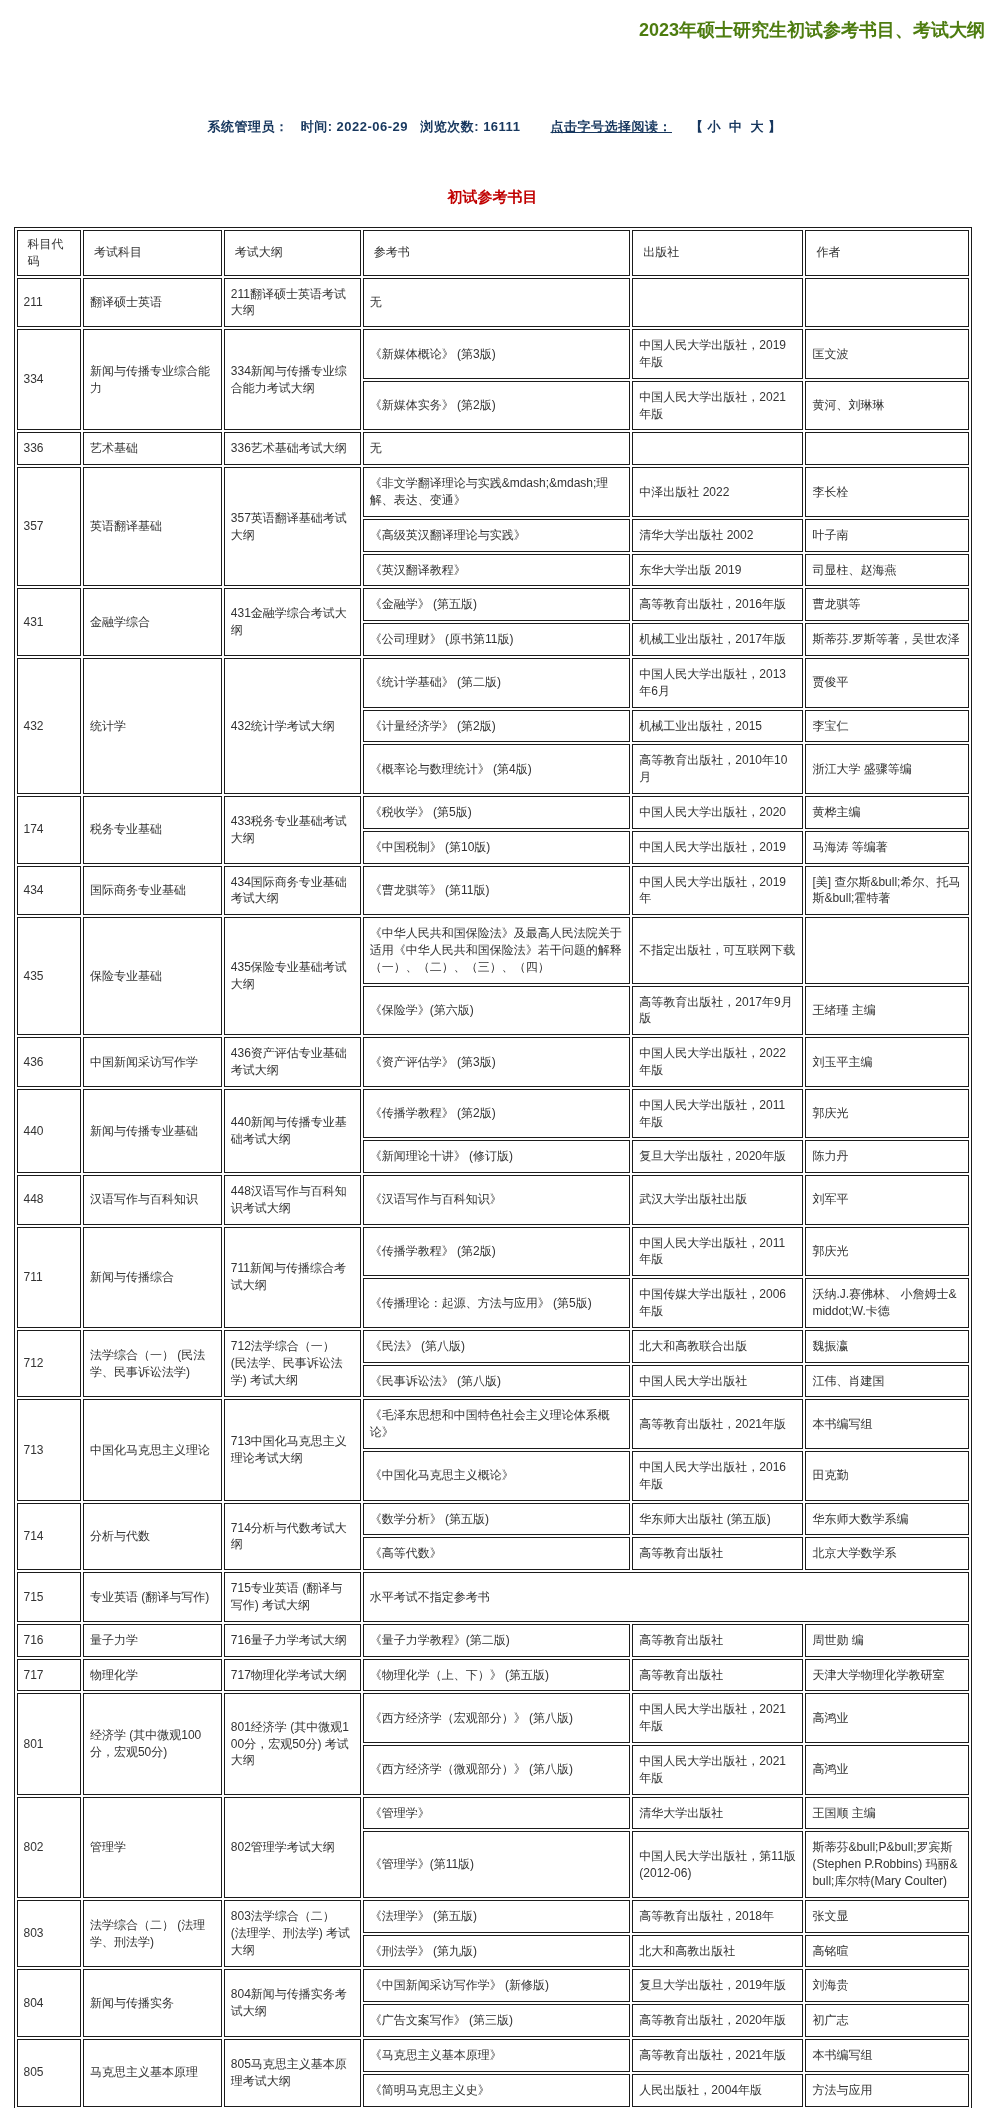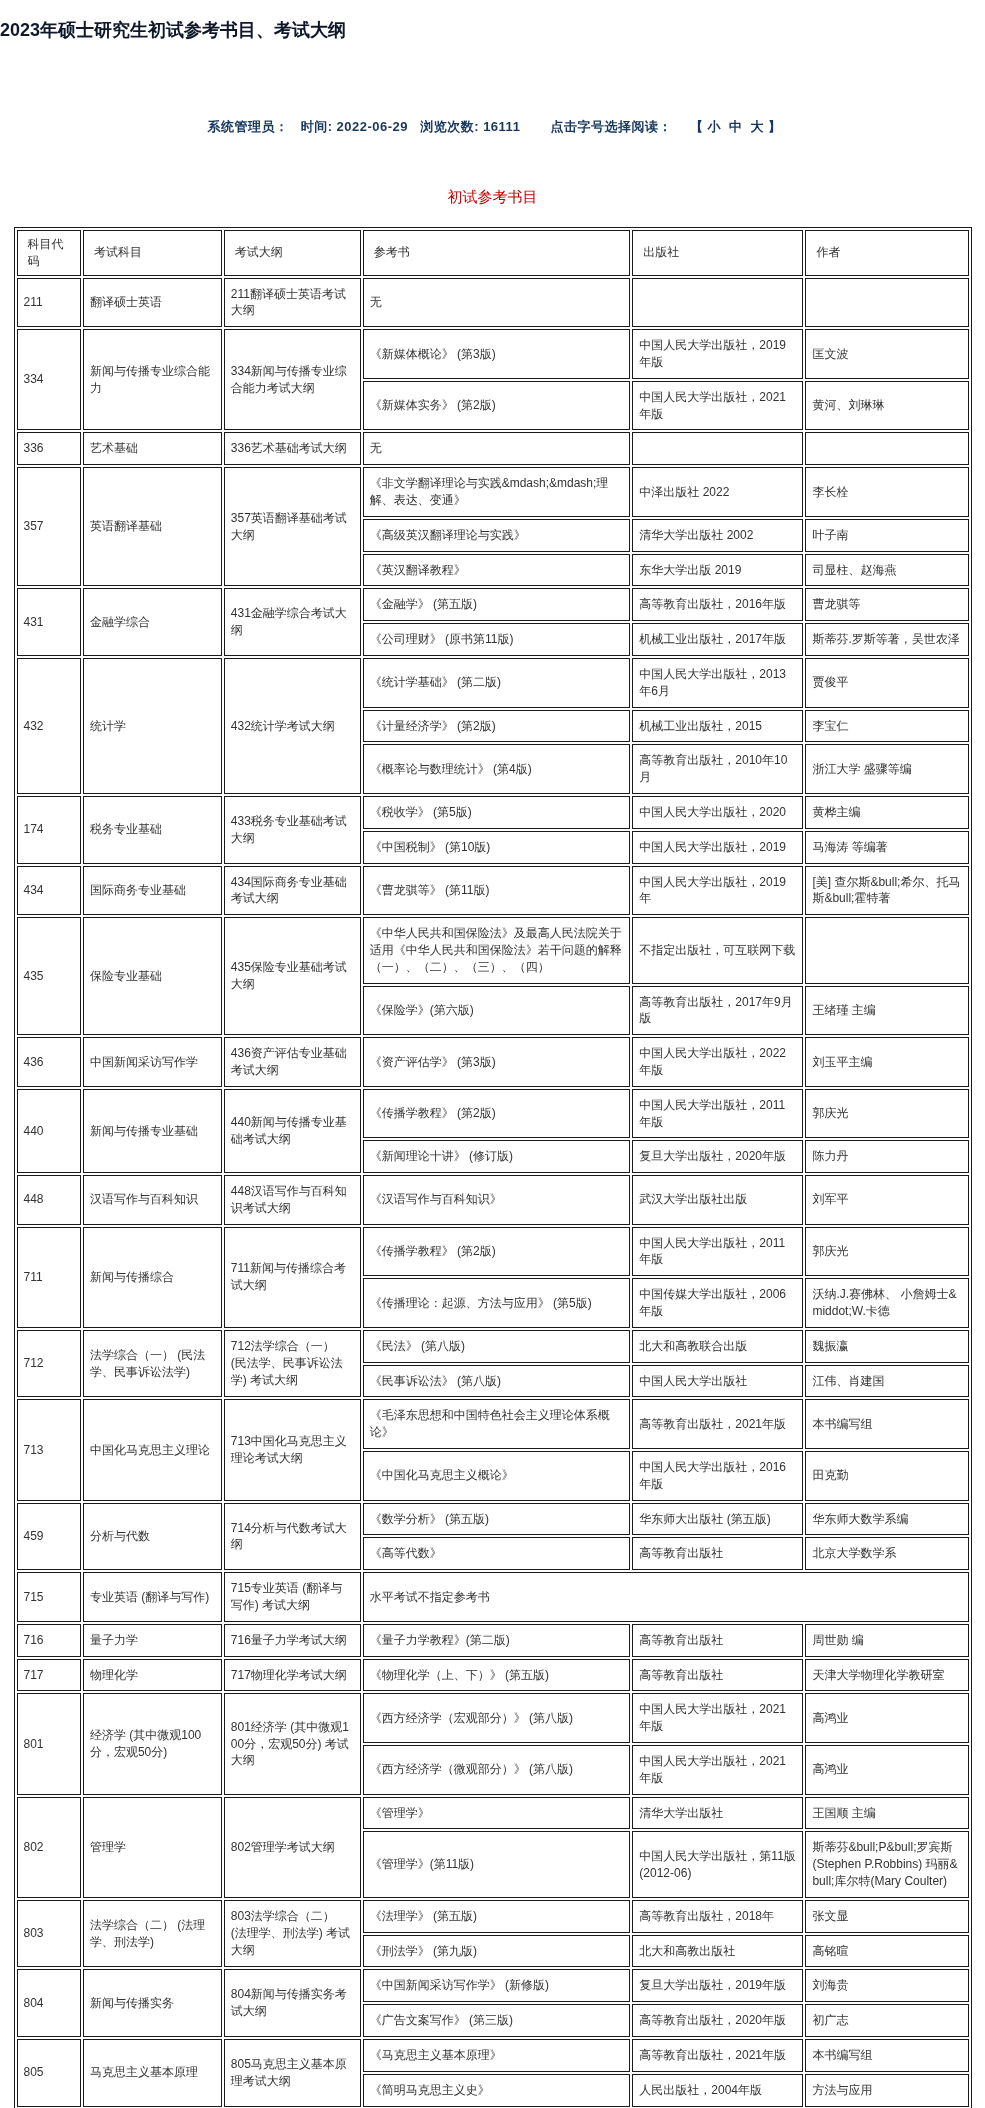--- a/index.html
+++ b/index.html
@@ -3,40 +3,40 @@
 <meta charset="utf-8">
 <style>
   html,body{margin:0;padding:0;background:#ffffff;}
   body{
     width:985px;min-height:2108px;
     font-family:"Liberation Sans","DejaVu Sans",sans-serif;
     color:#333333;
   }
   .page-title{
     margin-top:18px;
-    text-align:left;
+    text-align:right;
     font-size:18px;
     font-weight:bold;
-    color:#0f172a;
+    color:#4d7c0f;
   }
   .meta-line{
     margin-top:76px;
     text-align:center;
     font-size:13px;
     font-weight:bold;
     color:#17375e;
     letter-spacing:0.5px;
   }
   .meta-line span{margin:0 4px;}
   .meta-sizes{cursor:pointer;}
   .section-title{
     margin-top:52px;
     text-align:center;
     font-size:15px;
-    font-weight:normal;
+    font-weight:bold;
     color:#c00000;
   }
   table.booklist{
     margin:20px auto 24px auto;
     width:958px;
     border-collapse:separate;
     border-spacing:2px;
     border:1px solid #1b1b1b;
     background:#ffffff;
     table-layout:fixed;
@@ -63,21 +63,21 @@
 </style>
 </head>
 <body>
 
 <div class="page-title">2023年硕士研究生初试参考书目、考试大纲</div>
 
 <div class="meta-line">
   <span>系统管理员：</span>
   <span>时间: 2022-06-29</span>
   <span>浏览次数: 16111</span>
-  <span style="margin-left:22px;margin-right:18px;">点击字号选择阅读：</span><span style="margin:0;">【</span><span class="meta-sizes">小</span><span class="meta-sizes">中</span><span class="meta-sizes">大</span><span style="margin:0;">】</span>
+  <span style="margin-left:22px;margin-right:18px;text-decoration:underline;">点击字号选择阅读：</span><span style="margin:0;">【</span><span class="meta-sizes">小</span><span class="meta-sizes">中</span><span class="meta-sizes">大</span><span style="margin:0;">】</span>
 </div>
 
 <div class="section-title">初试参考书目</div>
 
 <table class="booklist">
   <colgroup>
     <col class="c-code">
       <col class="c-subject">
       <col class="c-syllabus">
     <col class="c-book">
@@ -269,21 +269,21 @@
         <td>《毛泽东思想和中国特色社会主义理论体系概论》</td>
         <td>高等教育出版社，2021年版</td>
         <td>本书编写组</td>
       </tr>
       <tr>
         <td>《中国化马克思主义概论》</td>
         <td>中国人民大学出版社，2016年版</td>
         <td>田克勤</td>
       </tr>
       <tr>
-        <td rowspan="2">459</td>
+        <td rowspan="2">714</td>
         <td rowspan="2">分析与代数</td>
         <td rowspan="2">714分析与代数考试大纲</td>
         <td>《数学分析》 (第五版)</td>
         <td>华东师大出版社 (第五版)</td>
         <td>华东师大数学系编</td>
       </tr>
       <tr>
         <td>《高等代数》</td>
         <td>高等教育出版社</td>
         <td>北京大学数学系</td>

